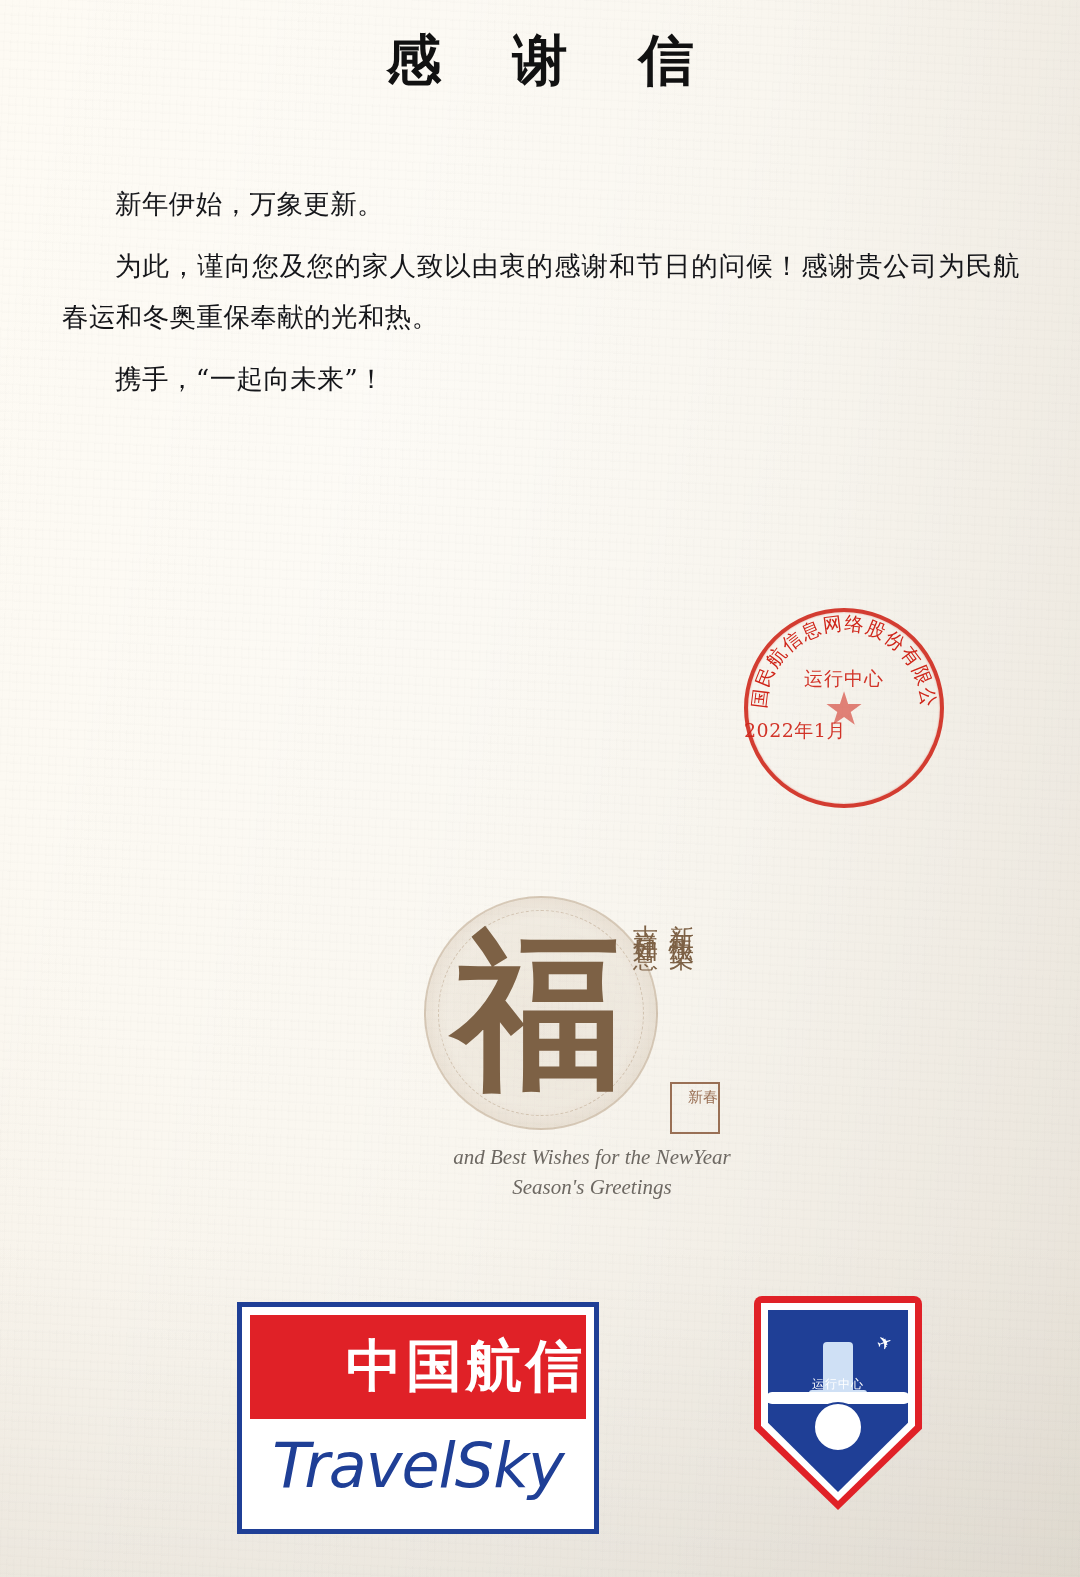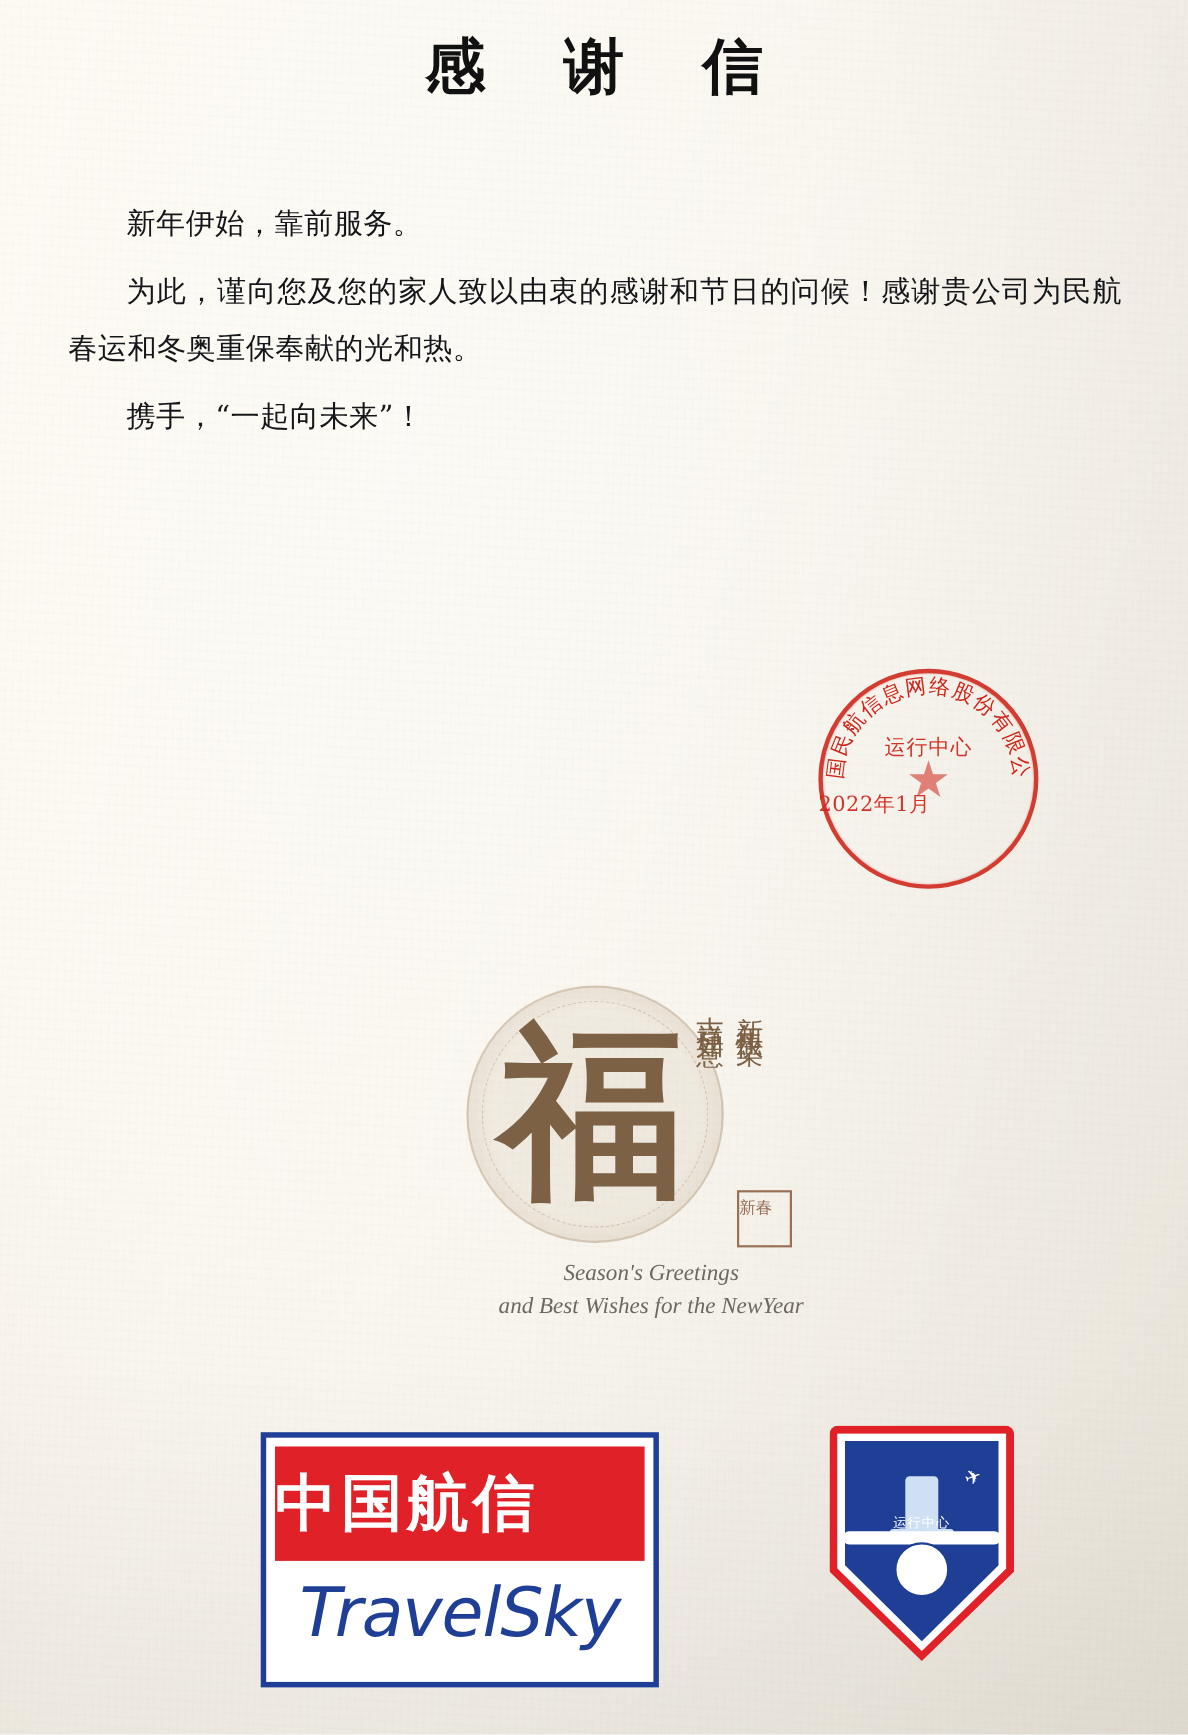--- a/index.html
+++ b/index.html
@@ -174,25 +174,25 @@
   }
   .fu-stamp {
     position: absolute;
     left: 268px; top: 196px;
     width: 50px; height: 52px;
     border: 2px solid #8a5a3c;
     color: #8a5a3c;
     font-size: 15px;
     line-height: 17px;
     letter-spacing: 0;
-    text-align: left;
+    text-align: right;
     padding-top: 6px;
     box-sizing: border-box;
     opacity: 0.85;
-    font-family: Liberation Sans, sans-serif;
+    font-family: Liberation Mono, monospace;
   }
   .fu-greeting {
     position: absolute;
     left: 0; top: 256px;
     width: 380px;
     text-align: center;
     color: #6d6862;
     font-style: italic;
     font-size: 21px;
     line-height: 30px;
@@ -210,21 +210,21 @@
     background: #ffffff;
     box-sizing: border-box;
   }
   .ts-red {
     position: absolute;
     left: 8px; top: 8px; right: 8px;
     height: 104px;
     background: #e02127;
     display: flex;
     align-items: center;
-    justify-content: flex-start;
+    justify-content: flex-end;
   }
   .ts-red span {
     color: #ffffff;
     font-size: 56px;
     font-weight: bold;
     letter-spacing: 4px;
     font-family: "DejaVu Sans", "Liberation Sans", sans-serif;
   }
   .ts-blue {
     position: absolute;
@@ -323,21 +323,21 @@
   }
 </style>
 </head>
 <body>
 
 <div class="paper"></div>
 
 <div class="title">感 谢 信</div>
 
 <div class="letter-body">
-  <p>新年伊始，靠前服务。</p>
+  <p>新年伊始，万象更新。</p>
   <p>为此，谨向您及您的家人致以由衷的感谢和节日的问候！感谢贵公司为民航春运和冬奥重保奉献的光和热。</p>
   <p>携手，“一起向未来”！</p>
 </div>
 
 <div class="seal">
   <div class="ring"></div>
   <svg viewBox="0 0 200 200" width="200" height="200">
     <defs>
       <path id="sealArc" d="M 22,100 A 78,78 0 1 1 178,100"></path>
     </defs>
@@ -352,22 +352,22 @@
 
 <div class="fu-block">
   <div class="fu-circle"></div>
   <div class="fu-char">福</div>
   <div class="fu-verticals">
     <span>新年快樂</span>
     <span>吉祥如意</span>
   </div>
   <div class="fu-stamp">新春</div>
   <div class="fu-greeting">
+    <div>and Best Wishes for the NewYear</div>
     <div>Season's Greetings</div>
-    <div>and Best Wishes for the NewYear</div>
   </div>
 </div>
 
 <div class="ts-logo">
   <div class="ts-red">
     <span>中国航信</span>
   </div>
   <div class="ts-blue">TravelSky</div>
 </div>
 

